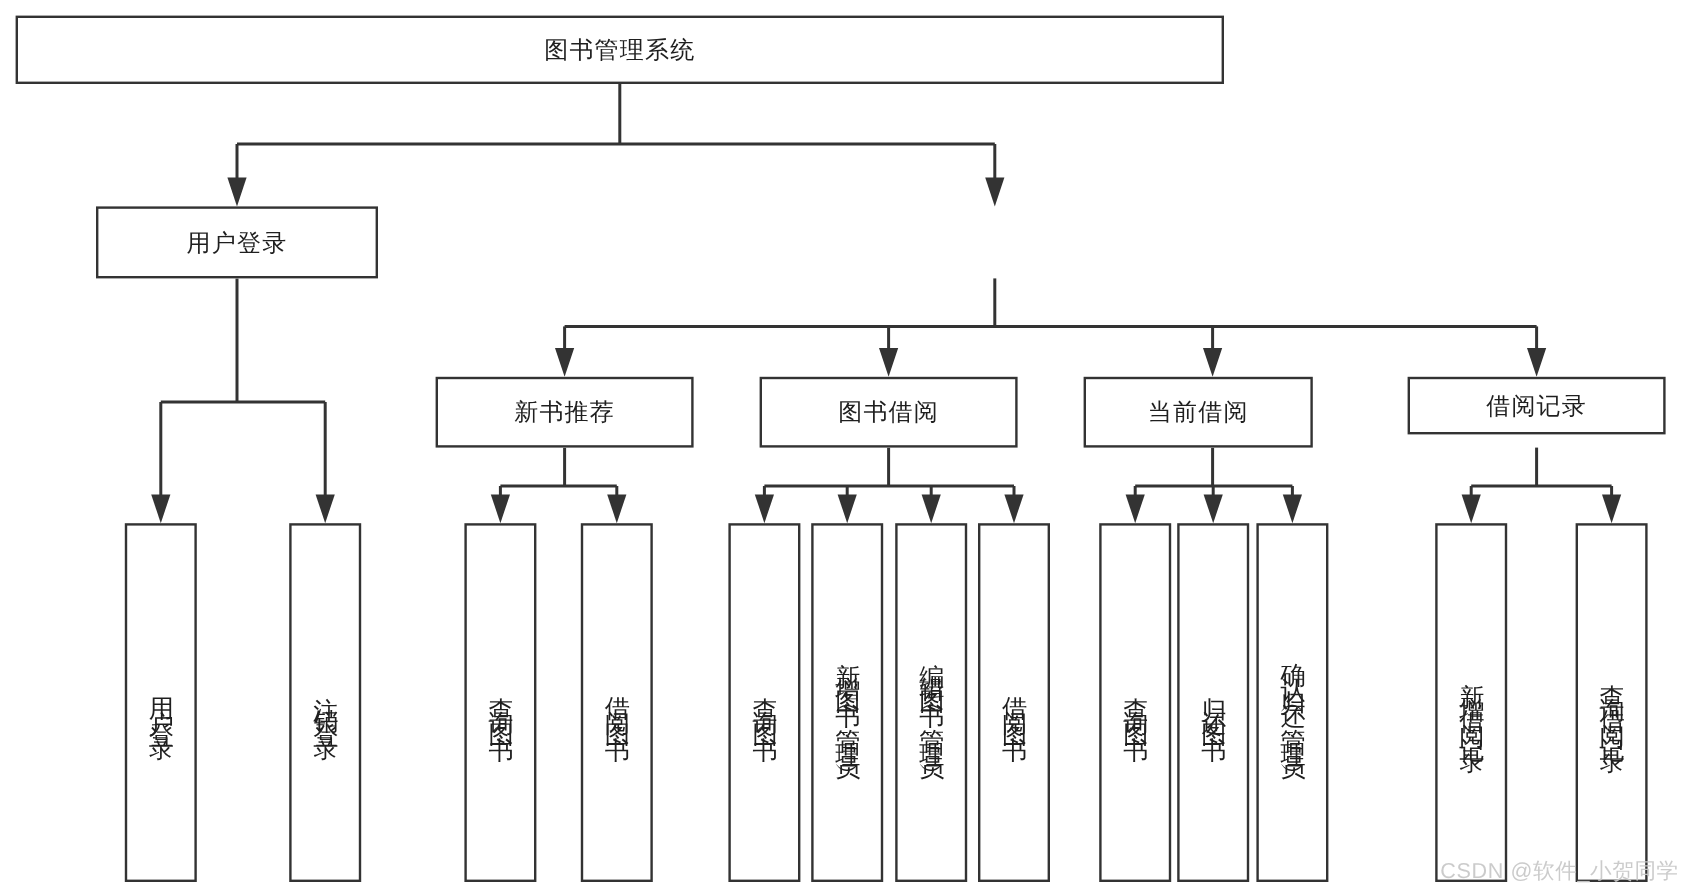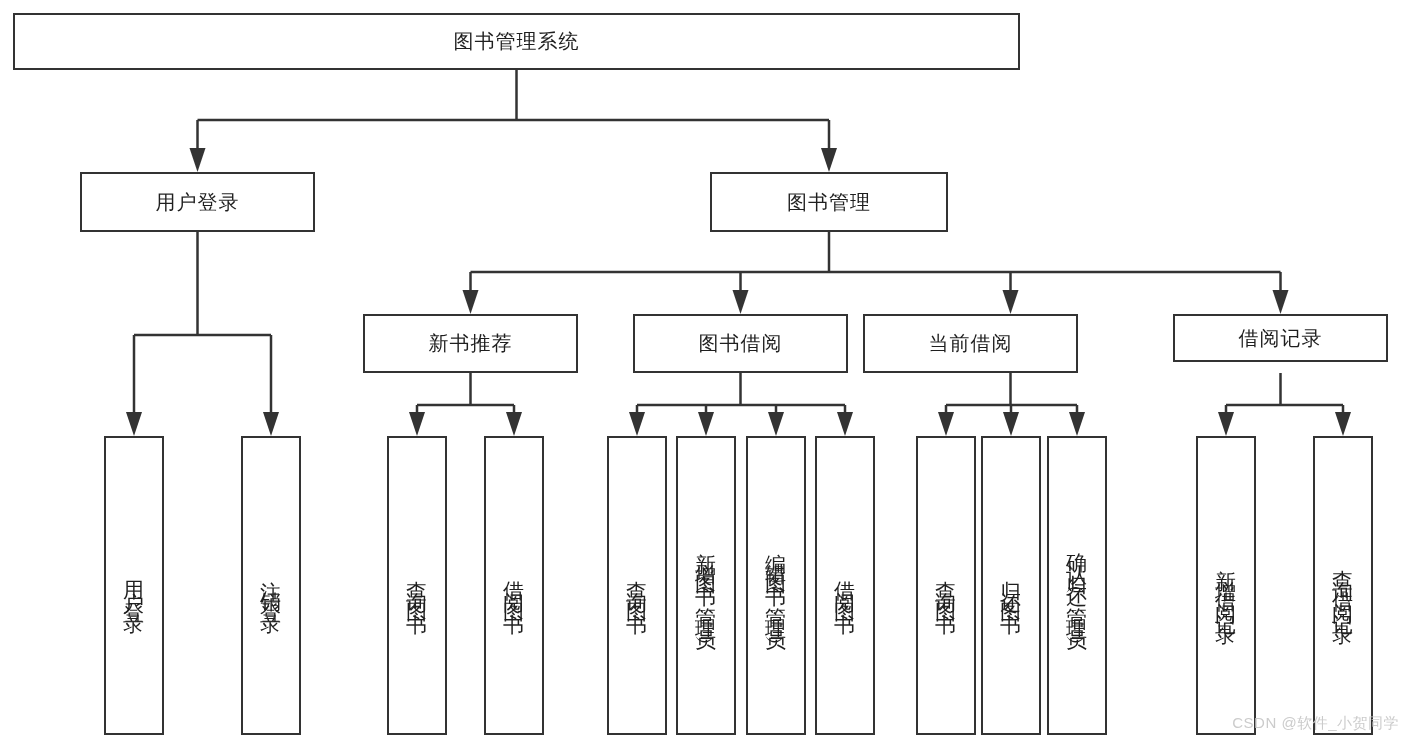--- a/index.html
+++ b/index.html
@@ -42,21 +42,21 @@
     text-orientation: mixed;
     font-size: 21px;
     letter-spacing: 11px;
     line-height: 1;
     color: var(--text);
   }
   .watermark {
     position: absolute;
     top: 714px;
     right: 6px;
-    font-size: 15px;
+    font-size: 18px;
     color: var(--watermark);
     opacity: 0.95;
     z-index: 5;
     white-space: nowrap;
     letter-spacing: 0.5px;
   }
 </style>
 </head>
 <body>
 
@@ -131,31 +131,28 @@
     </g>
   </svg>
 
   <div class="box" style="left:13px;top:13px;width:1007px;height:57px">
     <span>图书管理系统</span>
   </div>
 
   <div class="box" style="left:80px;top:172px;width:235px;height:60px">
     <span>用户登录</span>
   </div>
-  <div class="box" style="left:710px;top:172px;width:238px;height:60px">
-    <span>图书管理</span>
-  </div>
 
   <div class="box" style="left:633px;top:314px;width:215px;height:59px">
     <span>图书借阅</span>
   </div>
   <div class="box" style="left:363px;top:314px;width:215px;height:59px">
     <span>新书推荐</span>
   </div>
-  <div class="box" style="left:863px;top:314px;width:215px;height:59px">
+  <div class="box" style="left:903px;top:314px;width:191px;height:59px">
     <span>当前借阅</span>
   </div>
   <div class="box" style="left:1173px;top:314px;width:215px;height:48px">
     <span>借阅记录</span>
   </div>
 
   <div class="box vbox" style="left:104px;top:436px;width:60px;height:299px">
     <span>用户登录</span>
   </div>
   <div class="box vbox" style="left:241px;top:436px;width:60px;height:299px">

